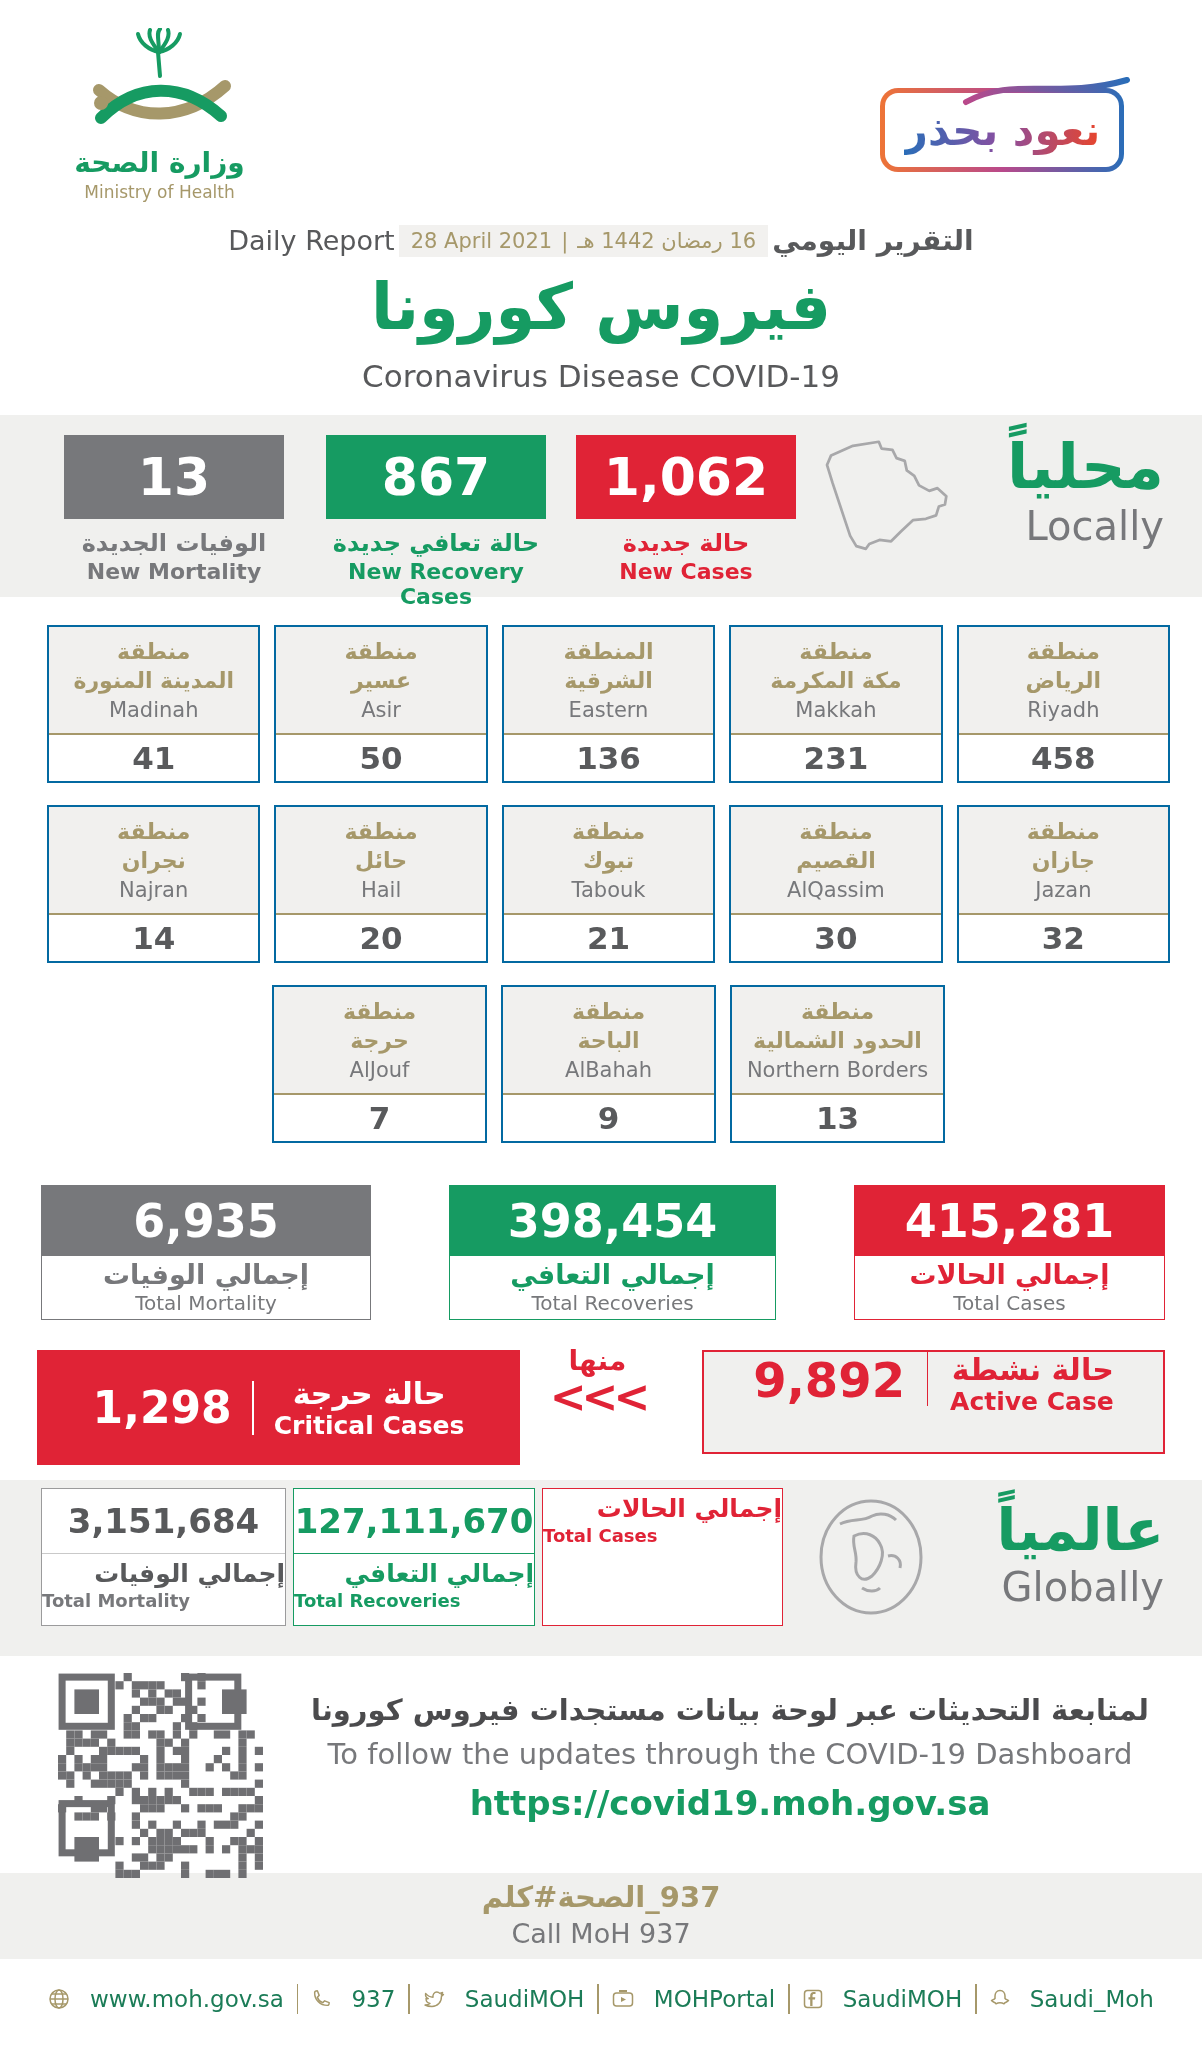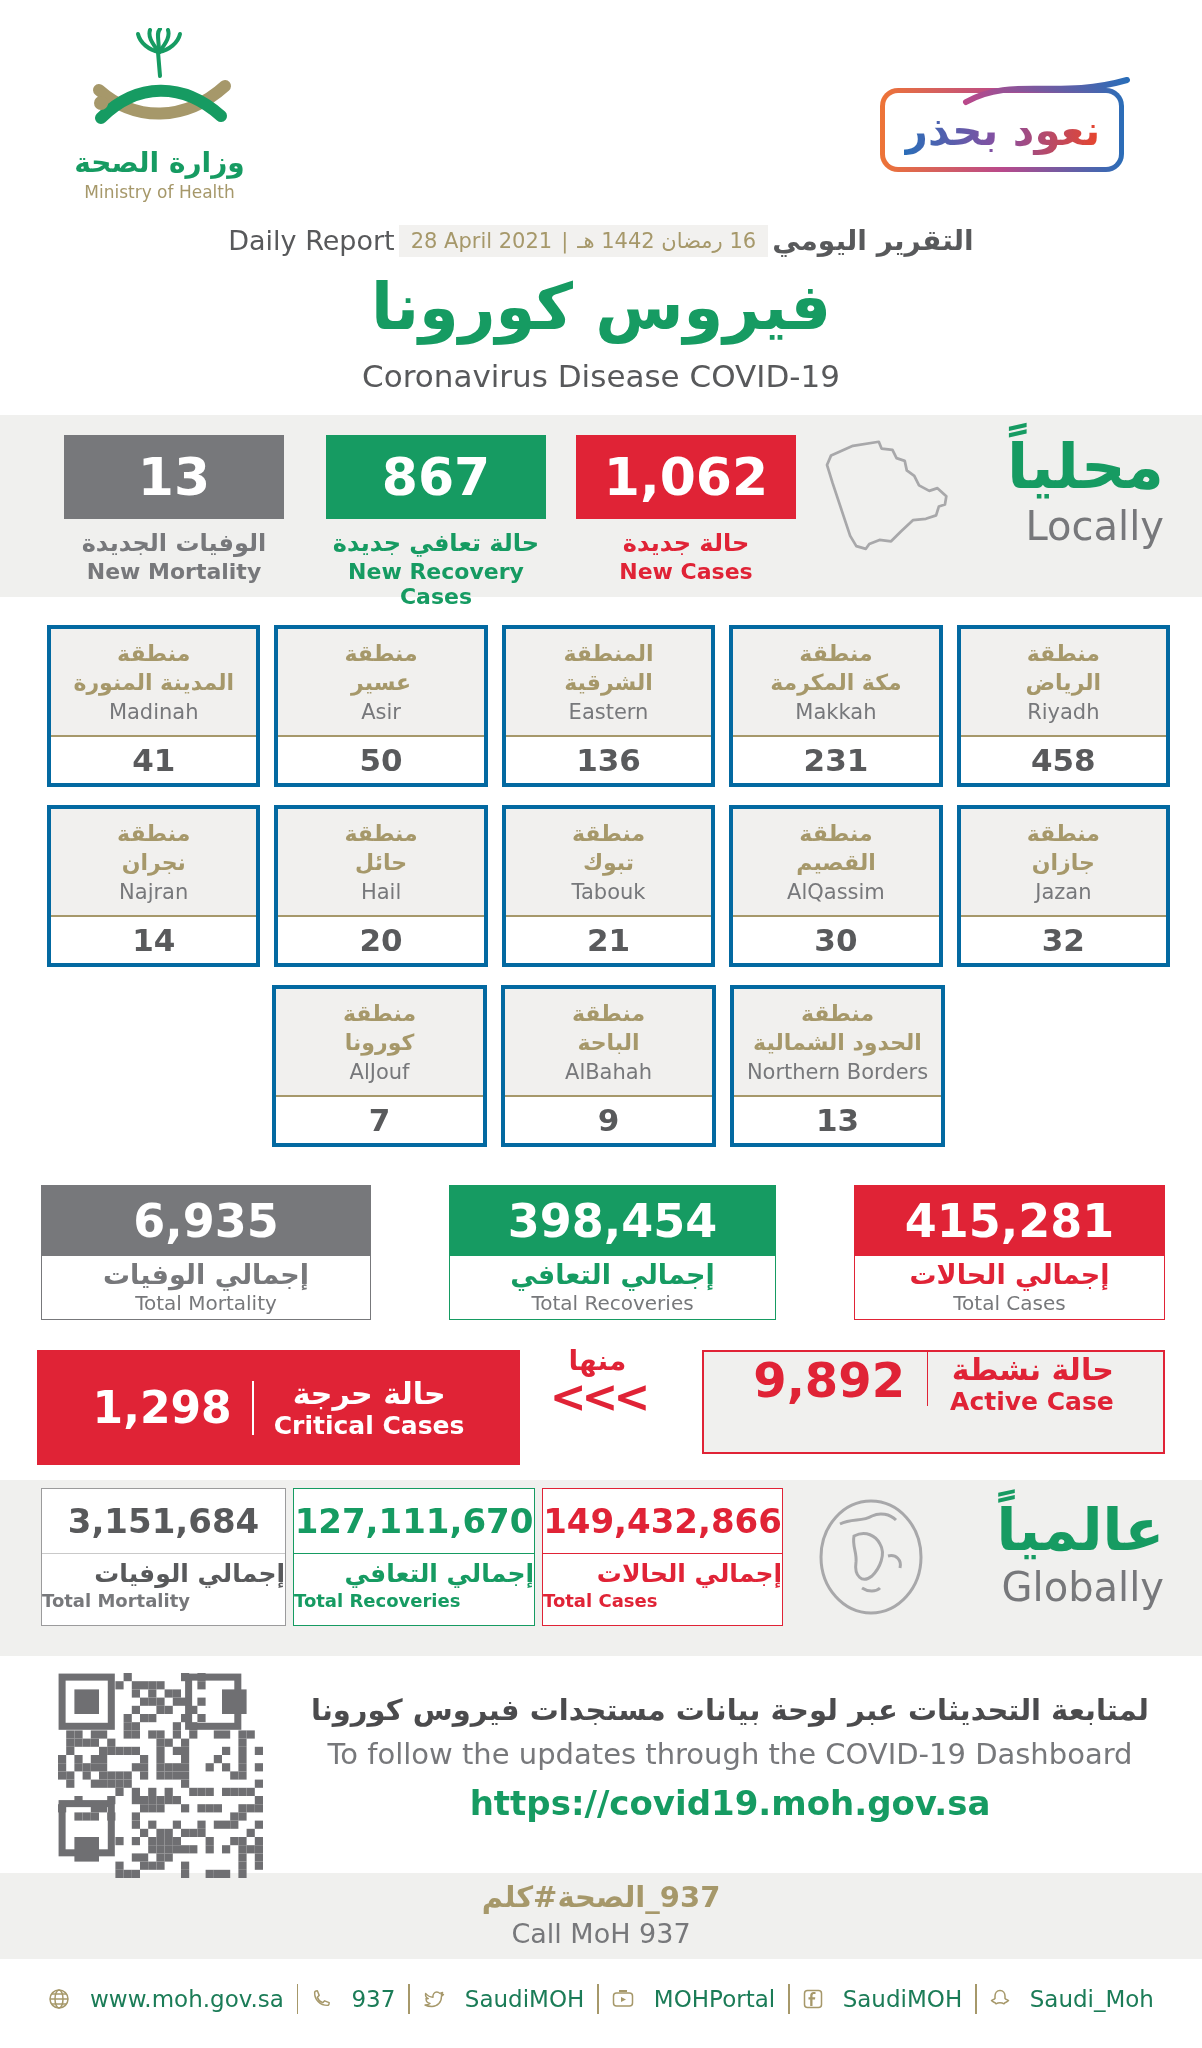--- a/index.html
+++ b/index.html
@@ -58,21 +58,21 @@
   #locally-label .big-ar{font-size:62px;font-weight:bold;color:#169b62;direction:rtl;}
   #locally-label .big-en{font-size:40px;color:#77787b;margin-top:0px;}
   #globally-label{position:absolute;right:38px;top:1496px;text-align:right;}
   #globally-label .big-ar{font-size:58px;font-weight:bold;color:#169b62;direction:rtl;}
   #globally-label .big-en{font-size:40px;color:#77787b;}
 
   
   .region-row{position:absolute;left:47px;width:1123px;display:flex;gap:14px;}
   #region-row-1{top:625px;} #region-row-2{top:805px;}
   #region-row-3{top:985px;justify-content:center;}
-  .region{width:215px;box-sizing:border-box;border:4px solid #0369a1;background:#fff;text-align:center;}
+  .region{width:215px;box-sizing:border-box;border:2px solid #0369a1;background:#fff;text-align:center;}
   .region-head{background:#f1f0ee;border-bottom:2px solid #a6986a;height:102px;
     display:flex;flex-direction:column;justify-content:center;padding:2px;}
   .region-ar{color:#a6986a;font-size:22px;font-weight:bold;line-height:1.3;direction:rtl;}
   .region-en{color:#77787b;font-size:21px;margin-top:3px;}
   .region-val{height:46px;display:flex;align-items:center;justify-content:center;
     color:#595a5c;font-size:31px;font-weight:bold;}
 
   
   .total-box{position:absolute;top:1185px;background:#fff;text-align:center;box-sizing:border-box;border:1px solid;}
   .total-top{height:70px;display:flex;align-items:center;justify-content:center;
@@ -317,21 +317,21 @@
         <div class="region-en">Jazan</div>
       </div>
       <div class="region-val">32</div>
     </div>
   </div>
 <div class="region-row" id="region-row-3">
 
     <div class="region">
       <div class="region-head">
         <div class="region-ar">منطقة</div>
-        <div class="region-ar">كورونا</div>
+        <div class="region-ar">حرجة</div>
         <div class="region-en">AlJouf</div>
       </div>
       <div class="region-val">7</div>
     </div>
 
     <div class="region">
       <div class="region-head">
         <div class="region-ar">منطقة</div>
         <div class="region-ar">الباحة</div>
         <div class="region-en">AlBahah</div>
@@ -390,21 +390,20 @@
   <div class="global-num">3,151,684</div>
   <div class="global-ar">إجمالي الوفيات</div>
   <div class="global-en">Total Mortality</div>
 </div>
 <div class="global-box" id="global-recoveries">
   <div class="global-num">127,111,670</div>
   <div class="global-ar">إجمالي التعافي</div>
   <div class="global-en">Total Recoveries</div>
 </div>
 <div class="global-box" id="global-cases">
-  <div class="global-num">149,432,866</div>
   <div class="global-ar">إجمالي الحالات</div>
   <div class="global-en">Total Cases</div>
 </div>
 
 <span id="globe-icon">
   <svg width="122" height="122" viewBox="0 0 122 122">
     <g fill="none" stroke="#a8a8aa" stroke-width="3">
       <ellipse cx="61" cy="61" rx="50" ry="56"></ellipse>
       <path d="M30,28 C42,22 52,26 62,20 C70,16 80,18 86,24"></path>
       <path d="M44,40 C56,34 66,40 70,48 C76,58 70,72 62,80 C52,88 44,80 46,66 C47,56 42,50 44,40 Z"></path>

